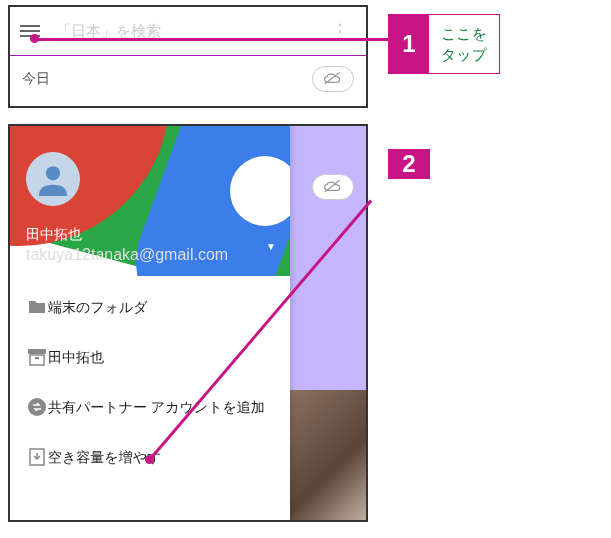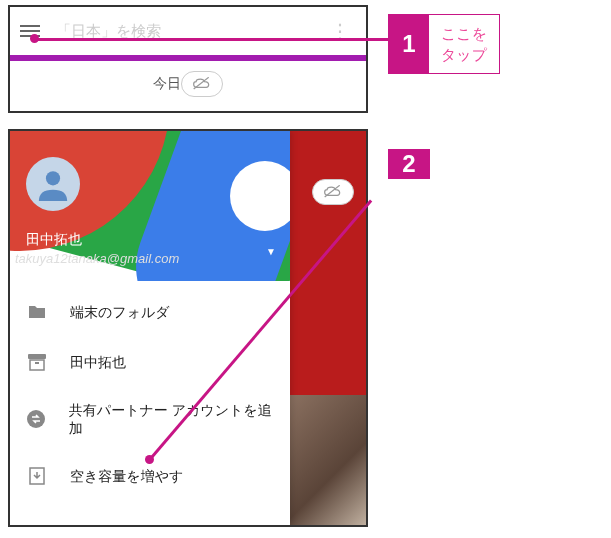--- a/index.html
+++ b/index.html
@@ -1,51 +1,51 @@
 <!DOCTYPE html>
 <html><head>
   <meta charset="utf-8">
   <style>
     * { margin: 0; padding: 0; box-sizing: border-box; }
     body { font-family: -apple-system, "Hiragino Sans", sans-serif; background: #fff; width: 611px; }
     
     .panel1 { border: 2px solid #333; width: 360px; margin: 5px 0 0 8px; background: #fff; }
-    .searchbar { display: flex; align-items: center; padding: 12px 10px; border-bottom: 6px solid #a21caf; }
+    .searchbar { display: flex; align-items: center; padding: 12px 10px; border-bottom: 1px solid #a21caf; }
     .hamburger { display: flex; flex-direction: column; gap: 3px; cursor: pointer; }
     .hamburger span { width: 20px; height: 2px; background: #666; }
     .search-text { margin-left: 16px; color: #ccc; font-size: 15px; flex: 1; }
     .more-dots { color: #ccc; font-size: 20px; padding: 0 6px; }
-    .daterow { display: flex; justify-content: center; align-items: center; padding: 10px 12px 14px; }
+    .daterow { display: flex; justify-content: space-between; align-items: center; padding: 10px 12px 14px; }
     .today { color: #555; font-size: 14px; }
     .cloud-off { width: 42px; height: 26px; border: 1px solid #ccc; border-radius: 14px; display: flex; align-items: center; justify-content: center; }
     
-    .panel2 { border: 2px solid #333; width: 360px; margin: 16px 0 0 8px; background: #b91c1c; position: relative; height: 398px; overflow: hidden; }
+    .panel2 { border: 2px solid #333; width: 360px; margin: 16px 0 0 8px; background: #c4b5fd; position: relative; height: 398px; overflow: hidden; }
     .drawer { background: #fff; width: 280px; height: 100%; position: relative; z-index: 2; box-shadow: 2px 0 6px rgba(0,0,0,0.15); }
     .drawer-header { height: 150px; position: relative; overflow: hidden; }
     .shape-bg { position: absolute; inset: 0; }
     .shape-red { position: absolute; width: 300px; height: 300px; background: #d94436; border-radius: 50%; left: -140px; top: -180px; }
     .shape-green { position: absolute; width: 260px; height: 260px; background: #29a646; transform: rotate(15deg); left: 50px; top: -110px; }
     .shape-blue { position: absolute; width: 140px; height: 280px; background: #3b7de9; border-radius: 90px; left: 150px; top: -70px; transform: rotate(20deg); }
     .shape-white { position: absolute; width: 70px; height: 70px; background: #fff; border-radius: 50%; left: 220px; top: 30px; }
     .avatar { position: absolute; width: 54px; height: 54px; background: #c5d6e8; border-radius: 50%; left: 16px; top: 26px; display: flex; align-items: center; justify-content: center; }
     .avatar-inner { width: 34px; height: 34px; }
     .user-name { position: absolute; left: 16px; top: 100px; color: #fff; font-size: 14px; font-weight: 500; }
-    .user-email { position: absolute; left: 5px; top: 120px; color: #dedede; font-size: 13px; font-style: italic; }
+    .user-email { position: absolute; left: 16px; top: 120px; color: #dedede; font-size: 16px; }
     .dropdown-caret { position: absolute; right: 14px; top: 115px; color: #fff; font-size: 10px; }
     .menu-list { padding: 6px 0; }
-    .menu-item { display: flex; align-items: center; padding: 14px 16px; gap: 22px; cursor: pointer; }
+    .menu-item { display: flex; align-items: center; padding: 14px 16px; cursor: pointer; }
     .menu-icon { width: 22px; height: 22px; color: #777; display: flex; align-items: center; justify-content: center; }
     .menu-label { font-size: 14px; color: #222; line-height: 1.3; }
     .panel2-right { position: absolute; right: 0; top: 0; width: 80px; height: 100%; z-index: 1; }
     .panel2-cloud { position: absolute; right: 12px; top: 48px; width: 42px; height: 26px; border: 1px solid #ccc; border-radius: 14px; display: flex; align-items: center; justify-content: center; background: #fff; }
     .panel2-photo { position: absolute; right: 0; bottom: 0; width: 76px; height: 130px; background: linear-gradient(135deg, #8a7060 0%, #5a4438 60%, #c0b0a0 100%); }
     
     .callout { position: absolute; display: flex; align-items: stretch; border: 1px solid #c71585; background: #fff; }
     .callout-num { background: #c71585; color: #fff; font-size: 24px; font-weight: bold; width: 40px; display: flex; align-items: center; justify-content: center; }
-    .callout-text { padding: 8px 12px; font-size: 15px; color: #ec4899; line-height: 1.4; }
+    .callout-text { padding: 8px 12px; font-size: 15px; color: #15803d; line-height: 1.4; }
     .callout1 { left: 388px; top: 9px; }
     .callout2 { left: 388px; top: 144px; }
     
     .line { position: absolute; background: #c71585; height: 3px; transform-origin: left center; z-index: 10; }
     .dot { position: absolute; width: 9px; height: 9px; background: #c71585; border-radius: 50%; z-index: 11; }
     
     .container { position: relative; width: 611px; height: 538px; }
   </style>
 </head>
 <body>

